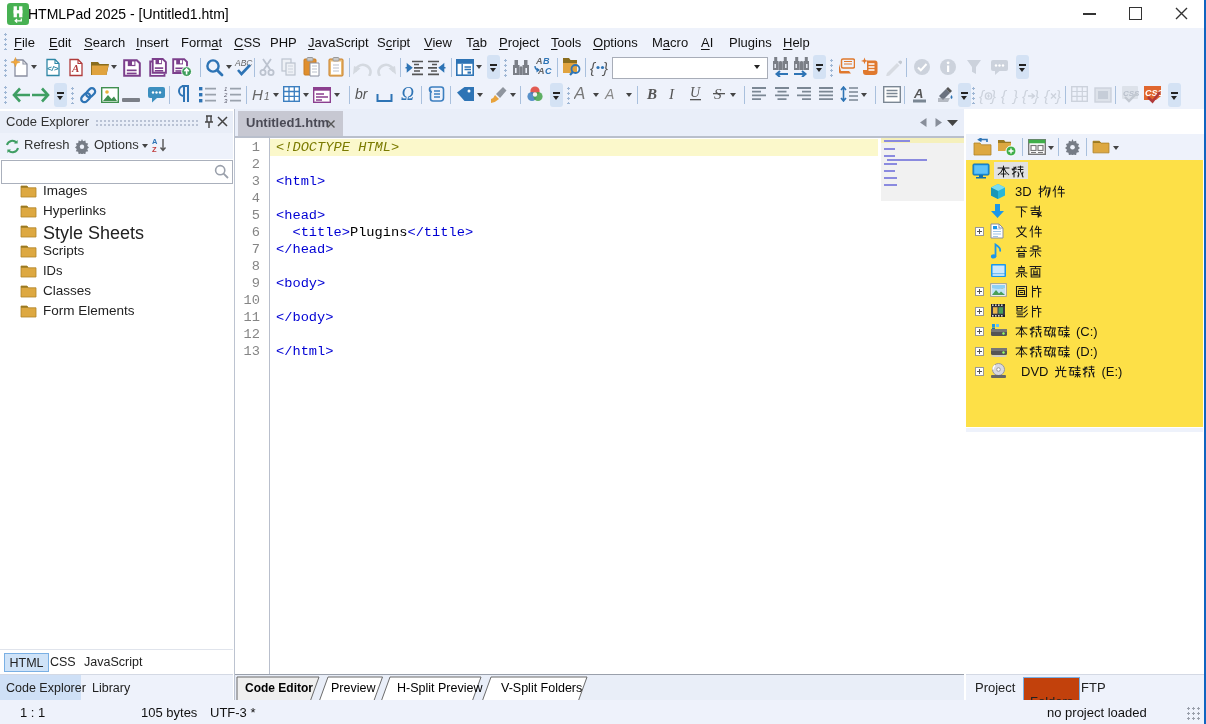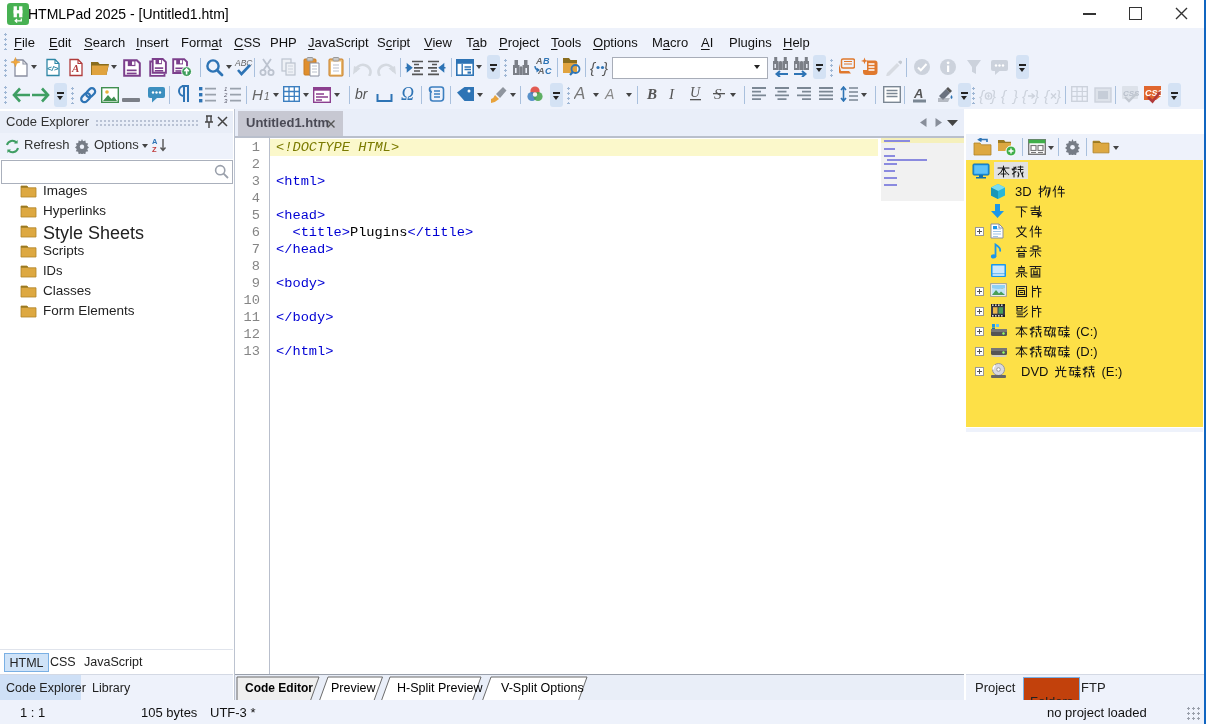--- a/index.html
+++ b/index.html
@@ -609,21 +609,21 @@
  <div class="abs" style="left:0;top:565px;width:729px;height:26px;background:#e9eef8;border-top:1px solid #9aa0ab;">
   <svg class="abs" style="left:0;top:1px" width="600" height="26" viewBox="0 0 600 26">
    <path d="M2 1 H84 L75.5 24.5 H2 Z" fill="#efefef" stroke="#6b6b6b" stroke-width="1"></path>
    <path d="M93 1 h54.5 L139 24.5 H84.5 Z" fill="#fff" stroke="#6b6b6b" stroke-width="1"></path>
    <path d="M155 1 h91 L237.5 24.5 H146.5 Z" fill="#fff" stroke="#6b6b6b" stroke-width="1"></path>
    <path d="M256 1 h96 L343.5 24.5 H247.5 Z" fill="#fff" stroke="#6b6b6b" stroke-width="1"></path>
   </svg>
   <div class="abs" style="left:10px;top:6px;font-size:12px;font-weight:bold;color:#000;">Code Editor</div>
   <div class="abs" style="left:96px;top:6px;font-size:12.5px;color:#000;">Preview</div>
   <div class="abs" style="left:162px;top:6px;font-size:12.5px;color:#000;">H-Split Preview</div>
-  <div class="abs" style="left:266px;top:6px;font-size:12.5px;color:#000;">V-Split Options</div>
+  <div class="abs" style="left:266px;top:6px;font-size:12.5px;color:#000;">V-Split Folders</div>
  </div>
 </div>
 
 <div class="abs" style="left:966px;top:109px;width:238px;height:591px;background:#fff;">
 
  <div class="abs" style="left:0;top:25px;width:238px;height:26px;background:#eef2fb;">
   <svg class="abs" style="left:7px;top:4px" width="19" height="18" viewBox="0 0 19 18">
         <path d="M1 5 h6 l1.4 1.8 H18 V17 H1 Z" fill="#dda841" stroke="#b08326" stroke-width="0.8"></path>
         <path d="M14 4 v-2.5 h-8 M8.5 0 l-2.8 1.7 2.8 1.7" fill="none" stroke="#2e74b5" stroke-width="1.6"></path>
       </svg>

